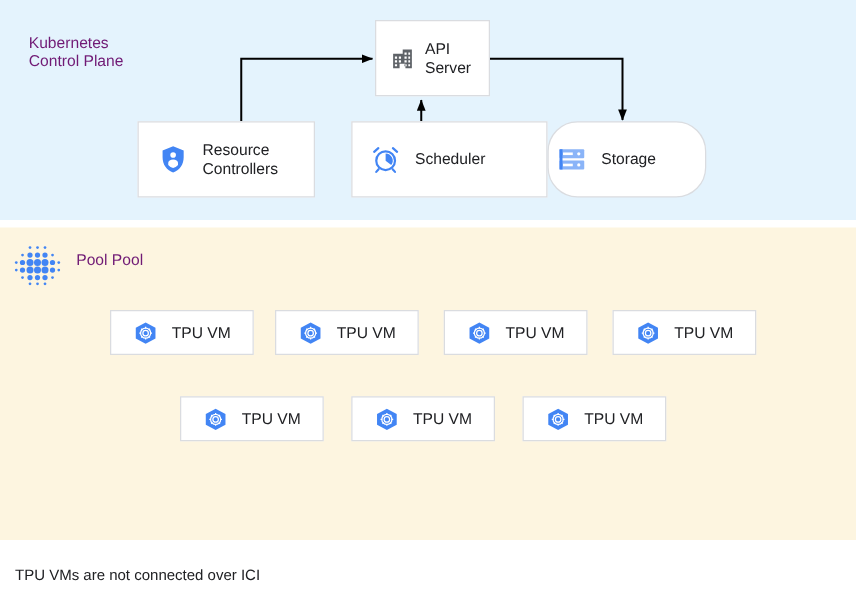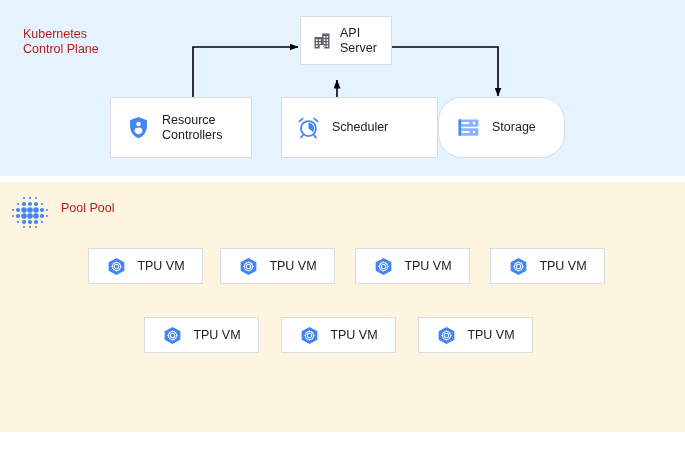--- a/index.html
+++ b/index.html
@@ -38,21 +38,21 @@
     top: 182px;
     height: 250px;
     background: #fdf5e0;
   }
 
   
   .section-title {
     position: absolute;
     font-size: 12.5px;
     line-height: 15px;
-    color: #b91c1c;
+    color: #701a75;
     white-space: pre-line;
   }
   #control-plane-title {
     left: 23px;
     top: 27px;
   }
   #node-pool-title {
     left: 61px;
     top: 199px;
     line-height: 18px;
@@ -89,21 +89,21 @@
   .box .box-icon {
     flex: 0 0 auto;
     display: block;
   }
 
   
   #box-api-server {
     left: 300px;
     top: 16px;
     width: 92px;
-    height: 49px;
+    height: 61px;
     justify-content: flex-start;
     padding-left: 11px;
     gap: 8px;
   }
   #box-resource-controllers {
     left: 110px;
     top: 97px;
     width: 142px;
     height: 61px;
     justify-content: flex-start;
@@ -118,21 +118,21 @@
     justify-content: flex-start;
     padding-left: 14px;
     gap: 11px;
   }
   #box-storage {
     left: 438px;
     top: 97px;
     width: 127px;
     height: 61px;
     justify-content: flex-start;
-    padding-left: 17px;
+    padding-left: 6px;
     gap: 11px;
     border-radius: 24px;
   }
 
   
   .tpu-box {
     width: 115px;
     height: 36px;
     justify-content: center;
     gap: 10px;
@@ -363,14 +363,15 @@
       <polygon points="12,2.2 21,7.1 21,16.9 12,21.8 3,16.9 3,7.1" fill="#4285f4"></polygon>
       <g fill="none" stroke="#ffffff" stroke-width="1.15">
         <circle cx="12" cy="12" r="2.5"></circle>
         <circle cx="12" cy="12" r="4.6"></circle>
         <path d="M12 6.2v1.6M12 16.2v1.6M6.2 12h1.6M16.2 12h1.6M8 8l1.1 1.1M14.9 14.9l1.1 1.1M16 8l-1.1 1.1M9.1 14.9L8 16"></path>
       </g>
     </svg>
     <span class="box-label">TPU VM</span>
   </div>
 
+  <div id="footnote">TPU VMs are not connected over ICI</div>
 
 </div>
 
 </body></html>

